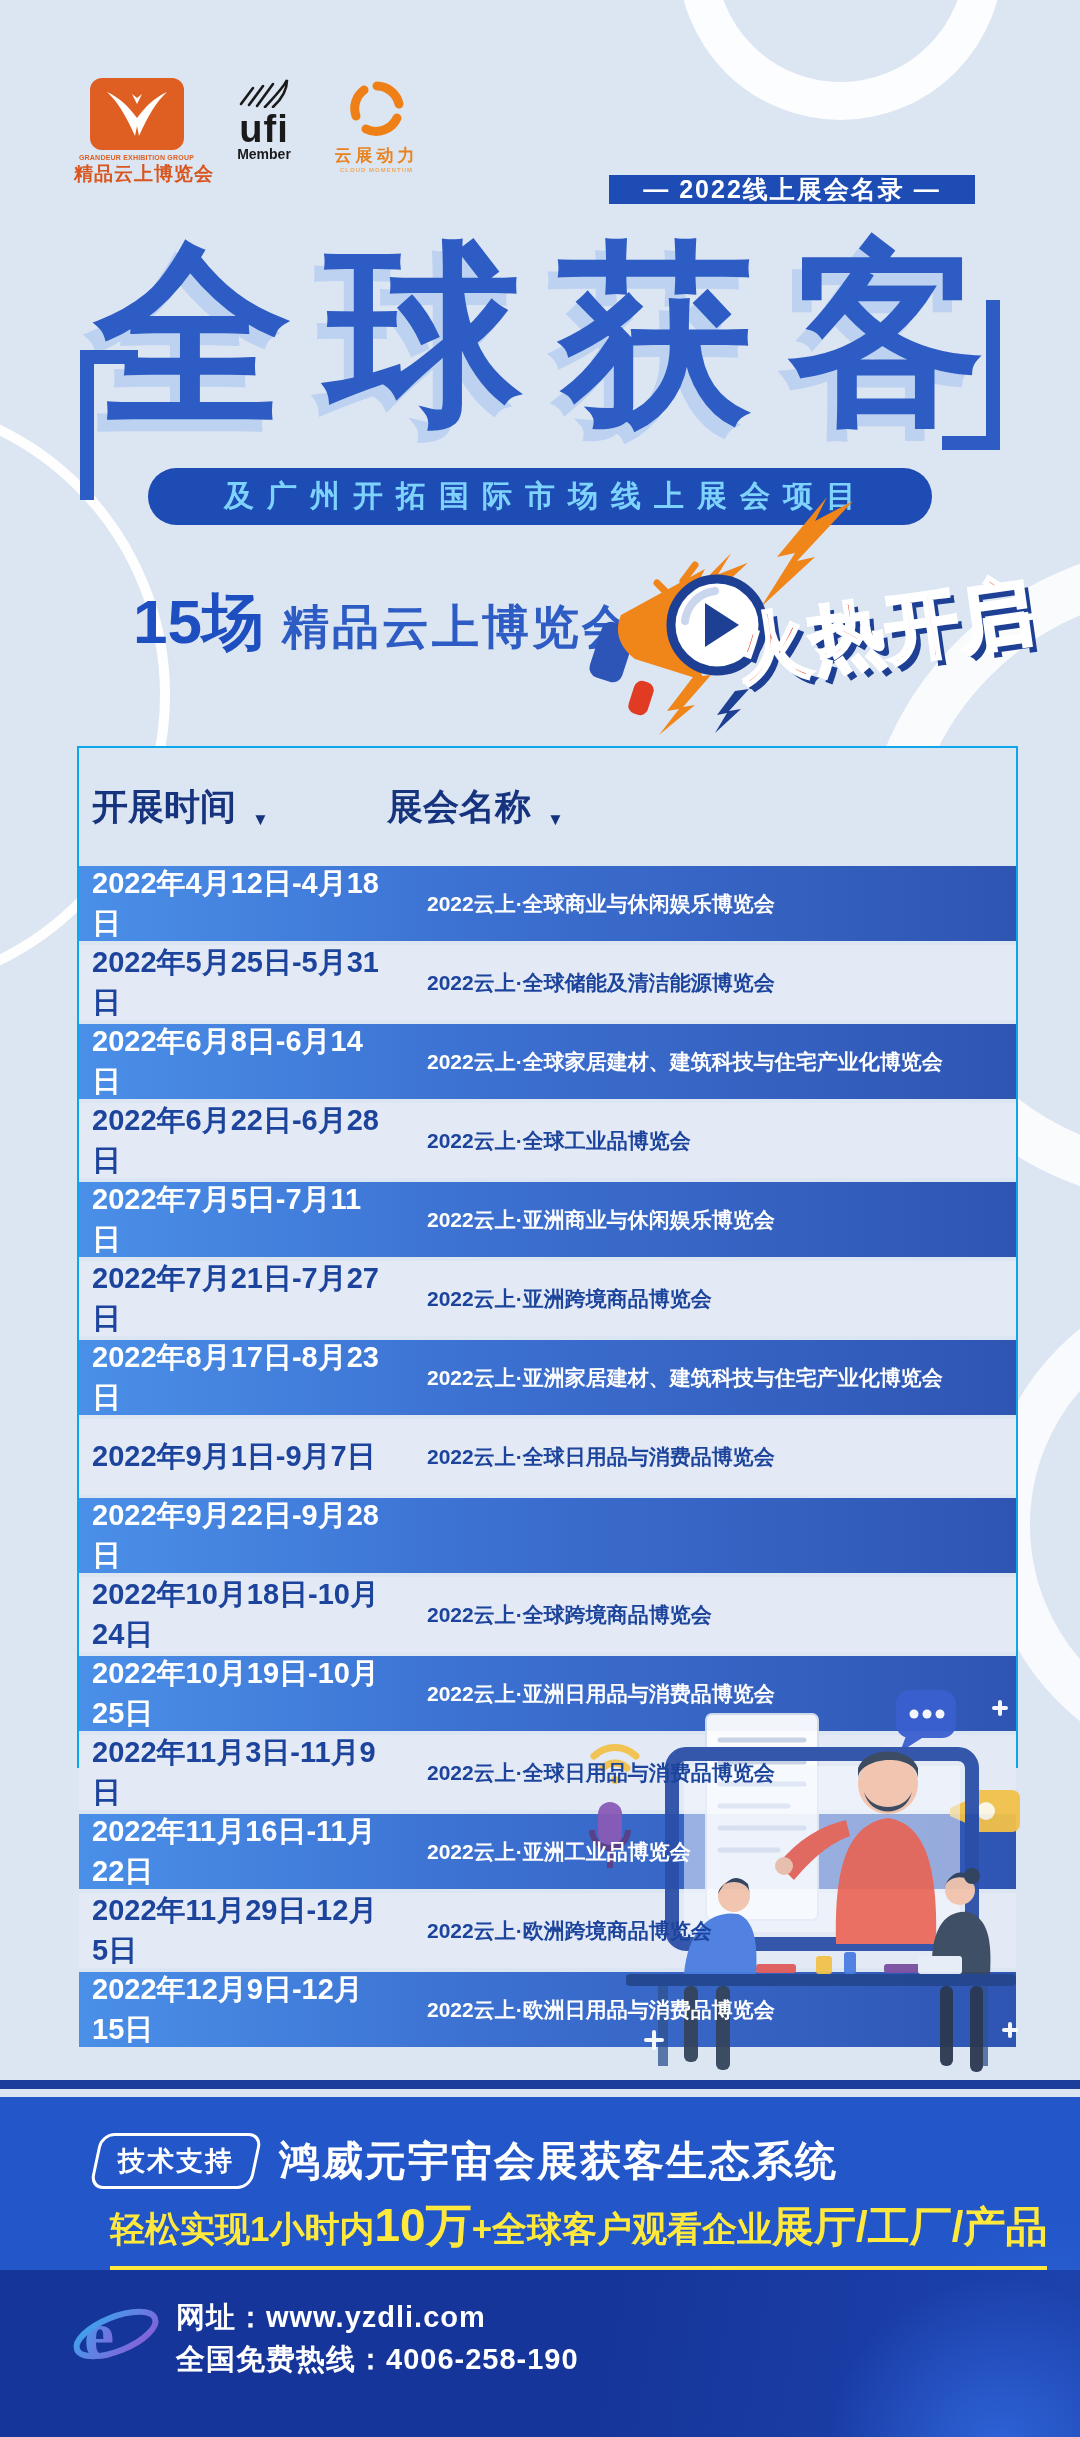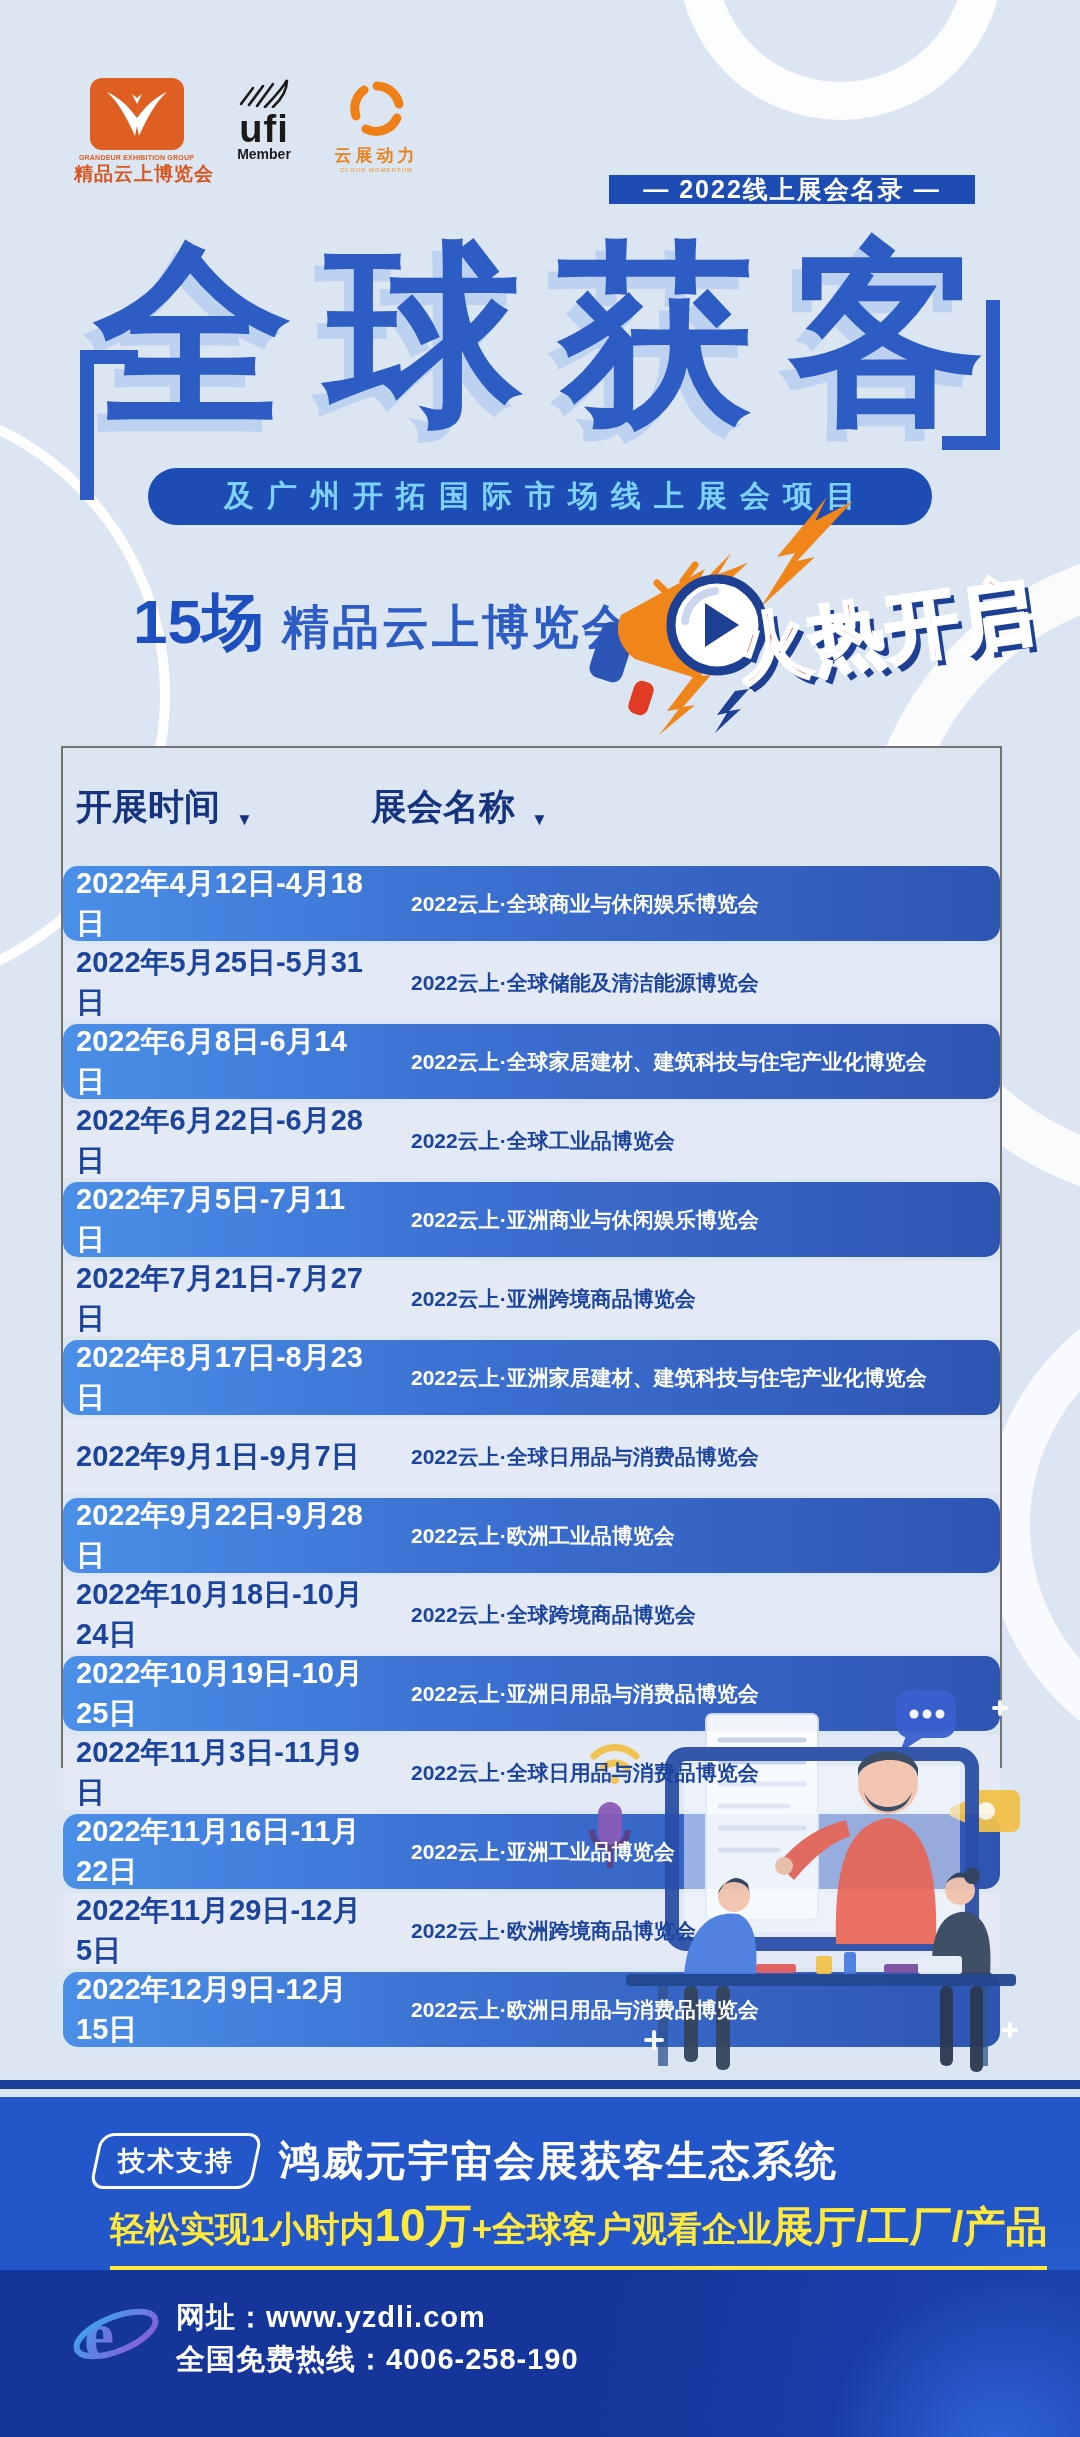--- a/index.html
+++ b/index.html
@@ -50,30 +50,30 @@
   
   .hl { position:absolute; left:133px; top:580px; display:flex; align-items:baseline; gap:18px; }
   .hl-count { font-size:62px; font-weight:900; color:#1e4fc0; }
   .hl-text  { font-size:47px; font-weight:800; color:#2d5cc5; letter-spacing:3px; }
   .megaphone { position:absolute; left:565px; top:495px; width:300px; height:240px; }
   .stamp { position:absolute; left:735px; top:582px; width:300px; font-size:74px; font-weight:900;
            color:#e33a1e; -webkit-text-stroke:3px #ffffff; letter-spacing:1px; white-space:nowrap;
            transform:rotate(-8deg); text-shadow:5px 7px 0 #1d3f94; }
 
   
-  .table { position:absolute; left:61px; top:746px; width:941px; height:1022px;
-           border:2px solid #737373; background:#dce6f3; }
+  .table { position:absolute; left:77px; top:746px; width:941px; height:1022px;
+           border:2px solid #0ea5e9; background:#dce6f3; }
   .thead { display:flex; align-items:center; height:118px; padding-left:13px;
            font-size:36px; font-weight:900; color:#16337e; }
   .th-date { width:295px; display:flex; align-items:flex-end; gap:16px; }
   .th-name { flex:1; display:flex; align-items:flex-end; gap:16px; }
   .sort { font-size:17px; color:#16337e; padding-bottom:2px; }
   .rows { display:flex; flex-direction:column; gap:4px; position:relative; }
   .row { height:75px; display:flex; align-items:center; padding-left:13px; }
-  .row-blue  { background:linear-gradient(90deg,#4a8fe8 0%,#3b6fd0 45%,#2f55b3 100%); color:#fff;border-radius:15px; }
+  .row-blue  { background:linear-gradient(90deg,#4a8fe8 0%,#3b6fd0 45%,#2f55b3 100%); color:#fff; }
   .row-light { background:#e3eaf5; color:#1c449c; }
   .cell-date { width:295px; font-size:29px; font-weight:800; position:relative; z-index:4; }
   .cell-name { flex:1; font-size:21px; font-weight:800; position:relative; z-index:4;margin-left:40px; }
 
   
   .illus { position:absolute; left:588px; top:1578px; width:432px; height:496px; z-index:3; }
 
   
   .divider { position:absolute; left:0; top:2080px; width:1080px; height:9px; background:#1b3d9c; }
   .support { position:absolute; left:0; top:2097px; width:1080px; height:173px; background:#2356c8; overflow:hidden;}
@@ -235,21 +235,20 @@
       <div class="cell-name">2022云上·亚洲家居建材、建筑科技与住宅产业化博览会</div>
     </div>
 
     <div class="row row-light">
       <div class="cell-date">2022年9月1日-9月7日</div>
       <div class="cell-name">2022云上·全球日用品与消费品博览会</div>
     </div>
 
     <div class="row row-blue">
       <div class="cell-date">2022年9月22日-9月28日</div>
-      <div class="cell-name">2022云上·欧洲工业品博览会</div>
     </div>
 
     <div class="row row-light">
       <div class="cell-date">2022年10月18日-10月24日</div>
       <div class="cell-name">2022云上·全球跨境商品博览会</div>
     </div>
 
     <div class="row row-blue">
       <div class="cell-date">2022年10月19日-10月25日</div>
       <div class="cell-name">2022云上·亚洲日用品与消费品博览会</div>

